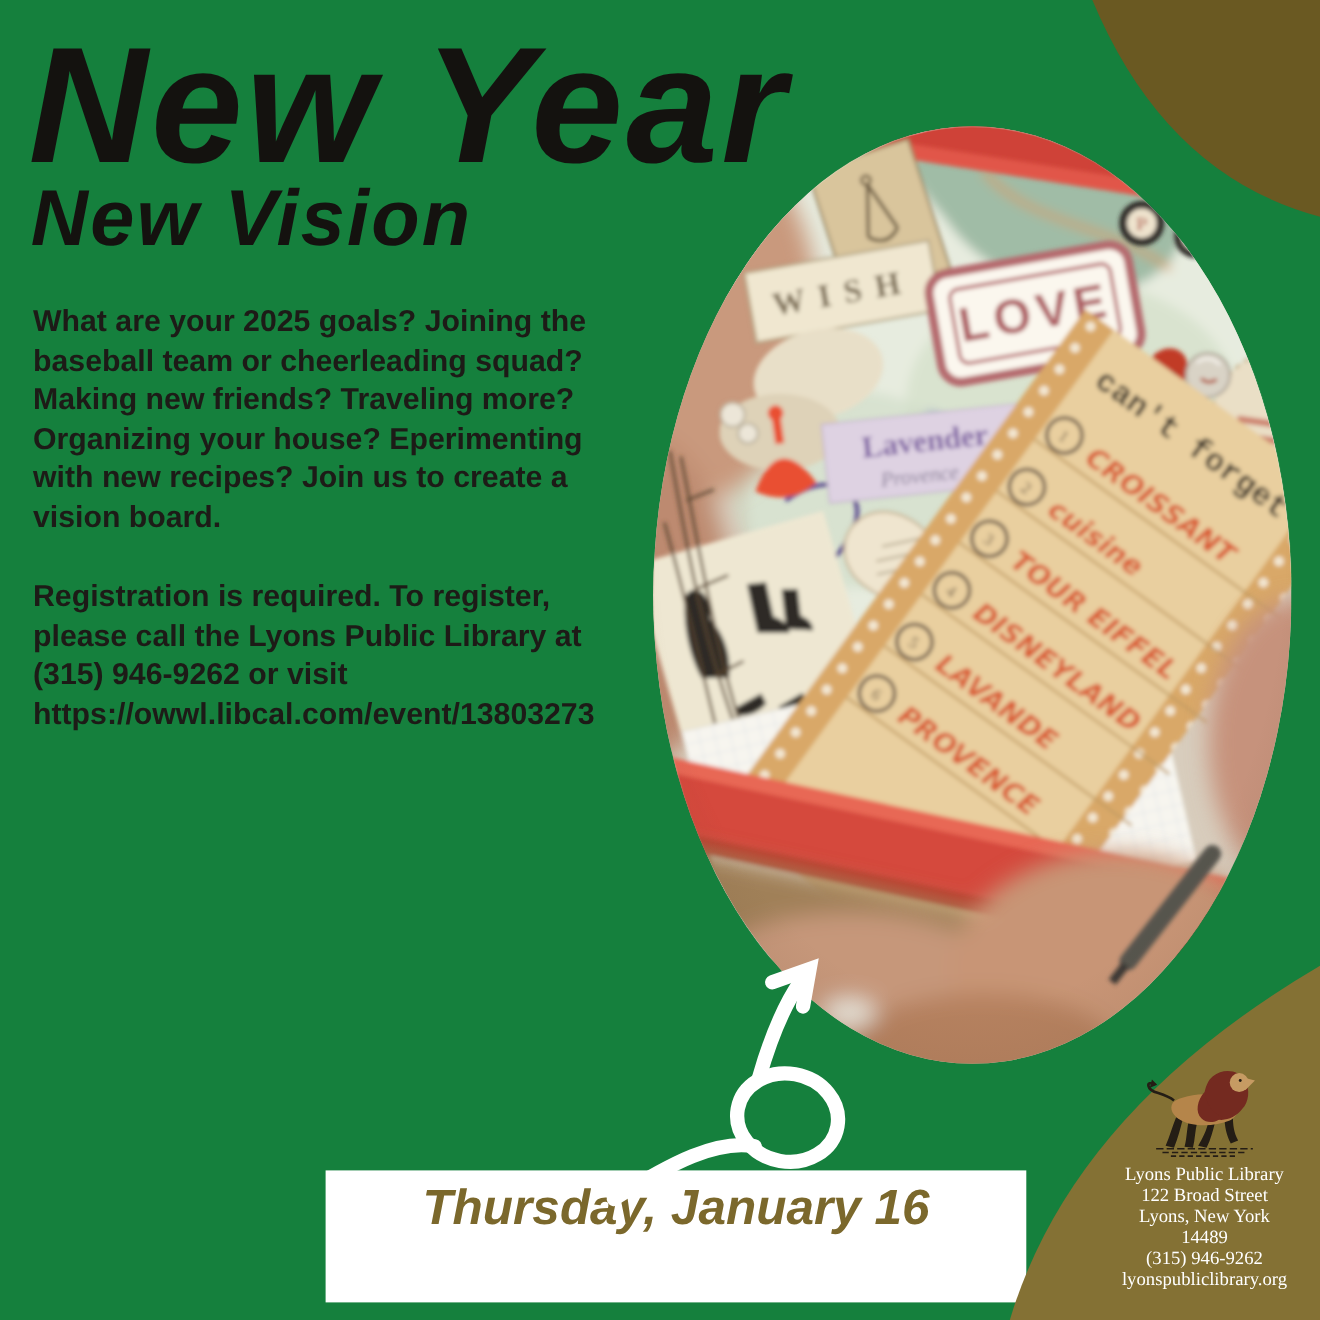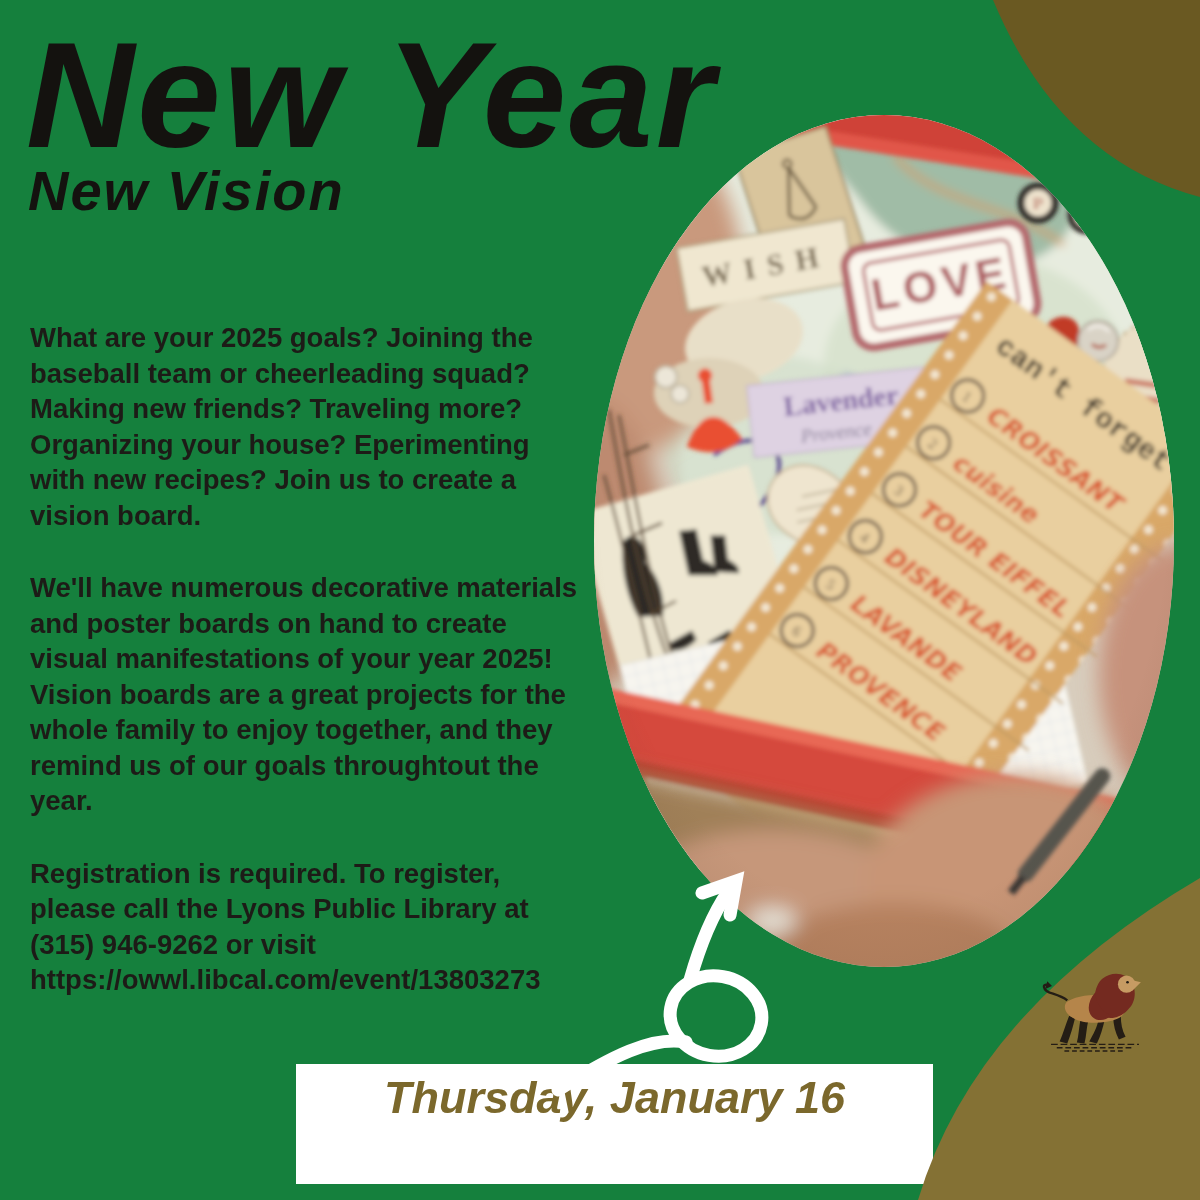--- a/index.html
+++ b/index.html
@@ -8,27 +8,27 @@
     background:#15803d;font-family:"Liberation Sans",sans-serif;
   }
   
   .title1{
     position:absolute;left:26px;top:20px;
     font-style:italic;font-weight:bold;font-size:150px;line-height:1;
     letter-spacing:3px;color:#14120f;white-space:nowrap;
   }
   .title2{
     position:absolute;left:28px;top:163px;
-    font-style:italic;font-weight:bold;font-size:56px;line-height:1;
+    font-style:italic;font-weight:bold;font-size:72px;line-height:1;
     letter-spacing:2px;color:#14120f;white-space:nowrap;
   }
   
   .body-copy{
     position:absolute;left:30px;top:274px;width:650px;
-    font-weight:bold;font-size:27.5px;line-height:35.5px;color:#1d1b17;margin-top:46px;
+    font-weight:bold;font-size:27.5px;line-height:35.5px;color:#1d1b17;
   }
   .body-copy p{margin:0 0 37px 0;white-space:pre-line;}
   
   .photo-wrap{position:absolute;left:594px;top:115px;width:580px;height:852px;}
   
   .arrow-svg{position:absolute;left:0;top:0;width:1200px;height:1200px;pointer-events:none;}
   
   .banner{
     position:absolute;left:296px;top:1064px;width:637px;height:120px;
     background:#ffffff;text-align:center;
@@ -55,27 +55,20 @@
   <div class="title1">New Year</div>
   <div class="title2">New Vision</div>
 
   <div class="body-copy">
     <p>What are your 2025 goals? Joining the
 baseball team or cheerleading squad?
 Making new friends? Traveling more?
 Organizing your house? Eperimenting
 with new recipes? Join us to create a
 vision board.</p>
-    <p>We'll have numerous decorative materials
-and poster boards on hand to create
-visual manifestations of your year 2025!
-Vision boards are a great projects for the
-whole family to enjoy together, and they
-remind us of our goals throughtout the
-year.</p>
     <p>Registration is required. To register,
 please call the Lyons Public Library at
 (315) 946-9262 or visit
 https://owwl.libcal.com/event/13803273</p>
   </div>
 
   <div class="photo-wrap">
   <svg viewBox="0 0 580 852" width="580" height="852">
     <defs>
       <clipPath id="pc">
@@ -362,14 +355,20 @@
       <path d="M79,51 C79,61 81,69 85,77 L92,74 C88,67 87,59 87,51 Z"></path>
     </g>
     <path d="M30,38 C40,29 78,27 88,35 C96,41 92,51 84,55 C70,61 48,61 38,55 C30,51 26,44 30,38 Z" fill="#b5854a"></path>
     <path d="M68,13 C78,5 93,7 98,17 C104,25 102,38 96,44 C90,52 80,56 72,54 C63,52 57,44 59,33 C61,23 63,17 68,13 Z" fill="#742a20"></path>
     <path d="M60,28 C53,36 51,47 57,53 C63,59 73,57 77,51 C70,50 62,42 60,28 Z" fill="#742a20"></path>
     <circle cx="93" cy="19" r="9" fill="#c69b63"></circle>
     <path d="M96,14 L108,17 L99,26 Z" fill="#c69b63"></path>
     <circle cx="94" cy="17" r="1.4" fill="#241d15"></circle>
   </svg>
 
+  <div class="library-info">Lyons Public Library
+122 Broad Street
+Lyons, New York
+14489
+(315) 946-9262
+lyonspubliclibrary.org</div>
 
 </div>
 
 </body></html>

